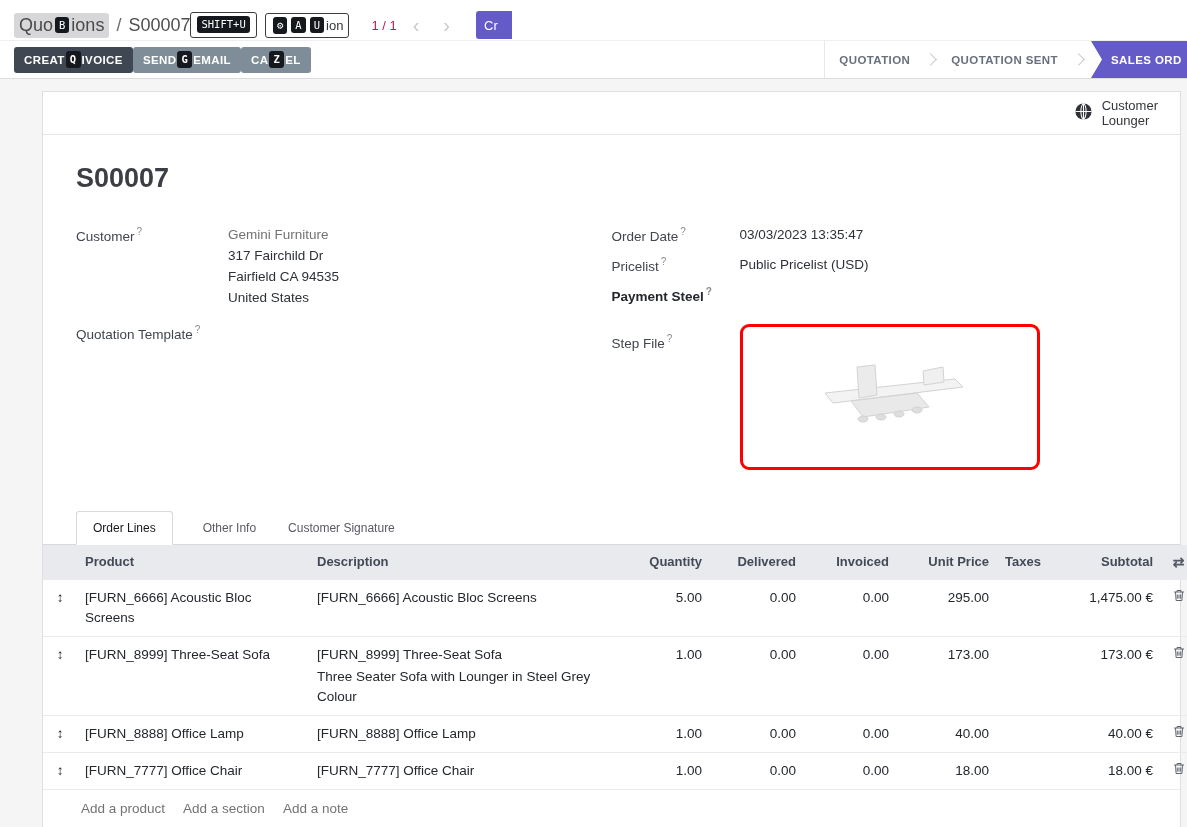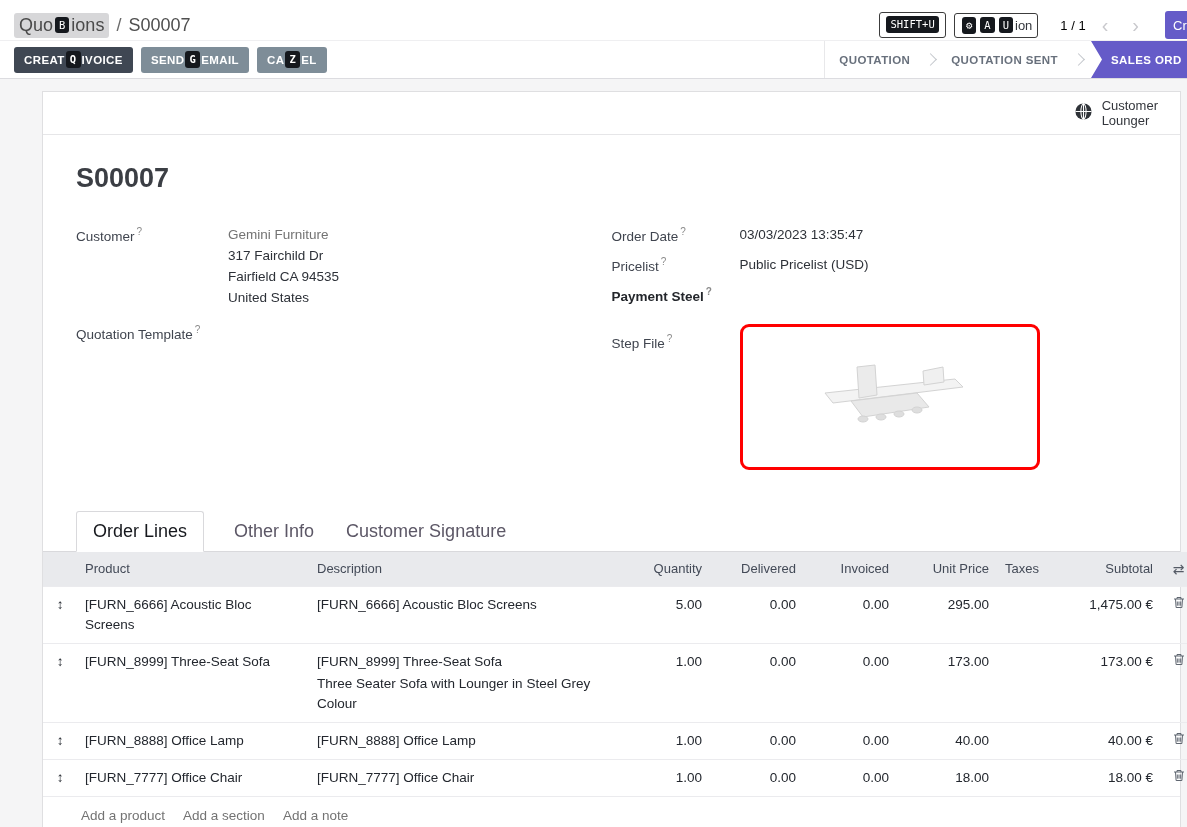--- a/index.html
+++ b/index.html
@@ -1,44 +1,44 @@
 <!DOCTYPE html>
 <html><head>
 <meta charset="utf-8">
 <style>
   * { margin:0; padding:0; box-sizing:border-box; }
   html,body { width:1187px; height:827px; overflow:hidden; background:#fff;
     font-family:"Liberation Sans", sans-serif; }
 
   
-  .topbar { height:40px; display:flex; align-items:center; justify-content:space-between;
+  .topbar { height:40px; display:flex; align-items:center; 
     padding:10px 0 0 14px; background:#fff; }
   .breadcrumb { display:flex; align-items:center; font-size:18px; color:#5a5a5a; }
   .crumb-section { background:#d7d7d9; border-radius:3px; padding:2px 5px; color:#4a4a4a; cursor:pointer; }
   .crumb-sep { margin:0 7px; color:#6b6b6b; }
   .crumb-current { color:#4f4f4f; }
   .kbd { display:inline-block; background:#15181d; color:#fff;
     font-family:"DejaVu Sans Mono", monospace; font-size:10.5px; line-height:1;
     padding:3px 4px; border-radius:3px; margin:0 2px; vertical-align:2px; }
   .topbar-right { display:flex; align-items:center; gap:8px; }
   .shortcut-box { border:1px solid #3c3c3c; border-radius:3px; padding:3px 4px; background:#fff; }
   .action-menu { border:1px solid #3c3c3c; border-radius:3px; padding:3px 5px; background:#fff;
     display:flex; align-items:center; font-size:13px; color:#33363c; cursor:pointer; }
   .gear { font-size:11px; }
-  .pager-text { font-size:13px; color:#000000; margin-left:14px; }
+  .pager-text { font-size:13px; color:#be185d; margin-left:14px; }
   .pager-btn { background:none; border:none; font-size:20px; color:#c9c9cd; line-height:1;
     padding:0 8px; cursor:pointer; }
-  .corner-btn { margin-left:10px; height:28px; width:22px; overflow:hidden; white-space:nowrap;
+  .corner-btn { margin-left:10px; height:28px; width:36px; overflow:hidden; white-space:nowrap;
     background:#655bc8; color:#fff; border:none; border-radius:3px 0 0 3px; font-size:13px;
     padding:0 8px; cursor:pointer; text-align:left; }
 
   
   .controlbar { height:39px; border-top:1px solid #efeff1; border-bottom:1px solid #dcdce0;
     display:flex; align-items:center; justify-content:space-between; padding-left:14px; background:#fff; }
-  .left-buttons { display:flex; align-items:center; gap:8px; }
+  .left-buttons { display:flex; align-items:center; gap:0; }
   .btn { height:26px; border:none; border-radius:3px; color:#fff; font-size:11.5px;
     font-weight:700; letter-spacing:.4px; padding:0 10px; cursor:pointer;
     display:inline-flex; align-items:center; }
   .btn .kbd { vertical-align:0; margin:0 1px; }
   .btn-dark { background:#3f4753; }
   .btn-gray { background:#7e8d98; }
   .statusbar { height:100%; display:flex; align-items:center; border-left:1px solid #e8e8ea; }
   .status-step { font-size:11.5px; font-weight:600; letter-spacing:.4px; color:#68707c;
     padding:0 14px; cursor:pointer; white-space:nowrap; }
   .sep-chevron { width:9px; height:9px; border-top:1px solid #c3c6cb; border-right:1px solid #c3c6cb;
@@ -66,27 +66,27 @@
   .flabel.bold { font-weight:700; color:#23262b; }
   sup.help { font-size:10px; color:#8a8a8a; margin-left:2px; }
   .fvalue { font-size:13.5px; color:#2d3138; line-height:21px; }
   a.link { color:#737373; text-decoration:none; cursor:pointer; }
   .stepfile-box { width:300px; height:146px; border:3px solid #ff0000; border-radius:9px;
     display:flex; align-items:center; justify-content:center; margin-top:-7px; cursor:pointer; }
 
   
   .tabs { display:flex; align-items:flex-end; gap:28px; padding-left:33px; margin-top:32px;
     border-bottom:1px solid #d9d9dc; }
-  .tab { font-size:18px; color:#5c5766; padding:9px 2px; cursor:pointer; }
+  .tab { font-size:12px; color:#5c5766; padding:9px 2px; cursor:pointer; }
   .tab.active { background:#fff; border:1px solid #d9d9dc; border-bottom:1px solid #fff;
     margin-bottom:-1px; padding:9px 16px; border-radius:3px 3px 0 0; color:#16181d; }
 
   
   table.lines { width:100%; border-collapse:collapse; table-layout:fixed; }
-  table.lines th { background:#e9eaed; font-size:13px; font-weight:400; color:#434a57;
+  table.lines th { background:#e9eaed; font-size:13px; font-weight:700; color:#434a57;
     padding:9px 8px; text-align:left; cursor:pointer; }
   table.lines th.num, table.lines td.num { text-align:right; }
   table.lines td { padding:8px; font-size:13.5px; color:#23272e; border-top:1px solid #ebebee;
     vertical-align:top; line-height:20px; cursor:pointer; }
   td.handle, th.handle { width:34px; text-align:center; color:#9aa1ab; font-size:12px; }
   .col-product { width:232px; } .col-desc { width:306px; }
   .col-qty { width:95px; } .col-del { width:94px; } .col-inv { width:93px; }
   .col-price { width:100px; } .col-tax { width:46px; } .col-sub { width:118px; }
   .col-act { width:35px; }
   td.act { text-align:center; }

